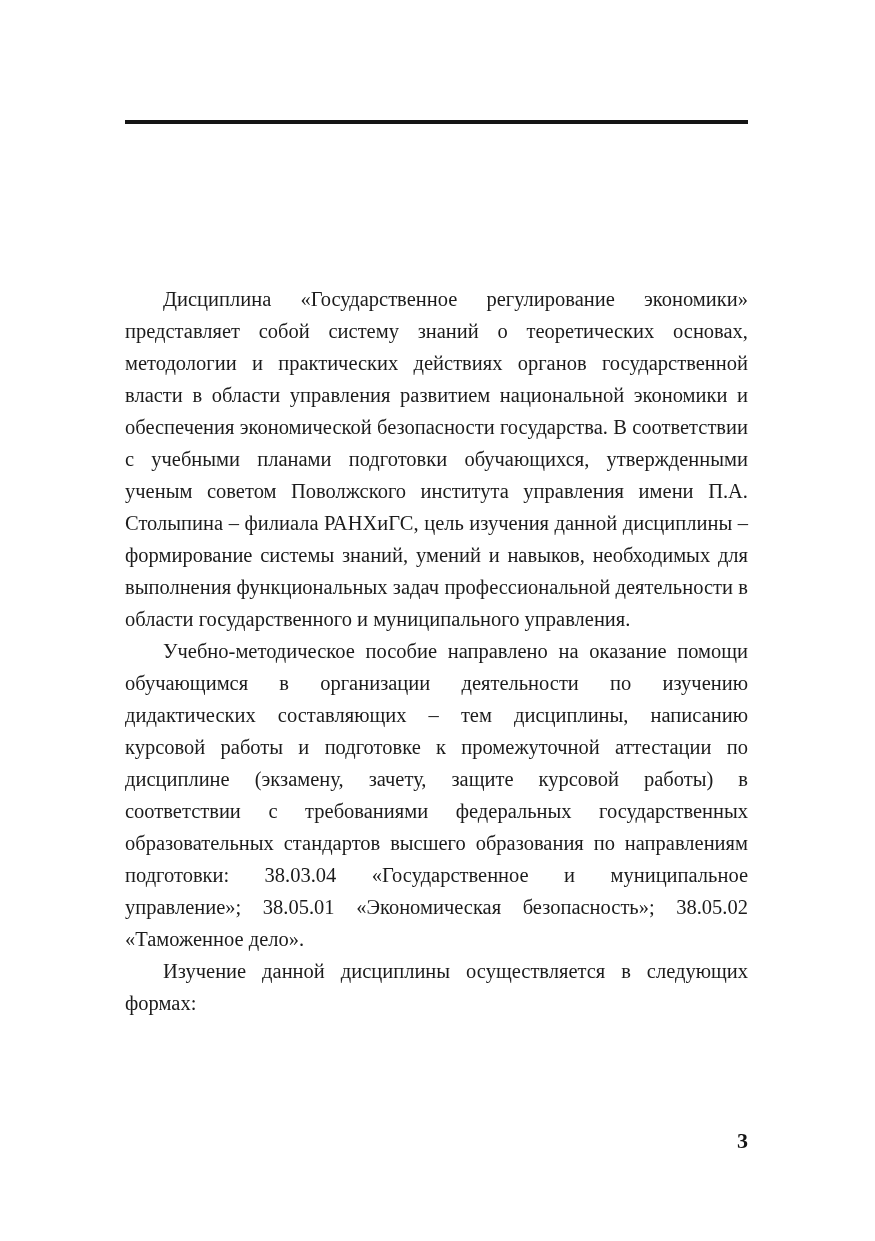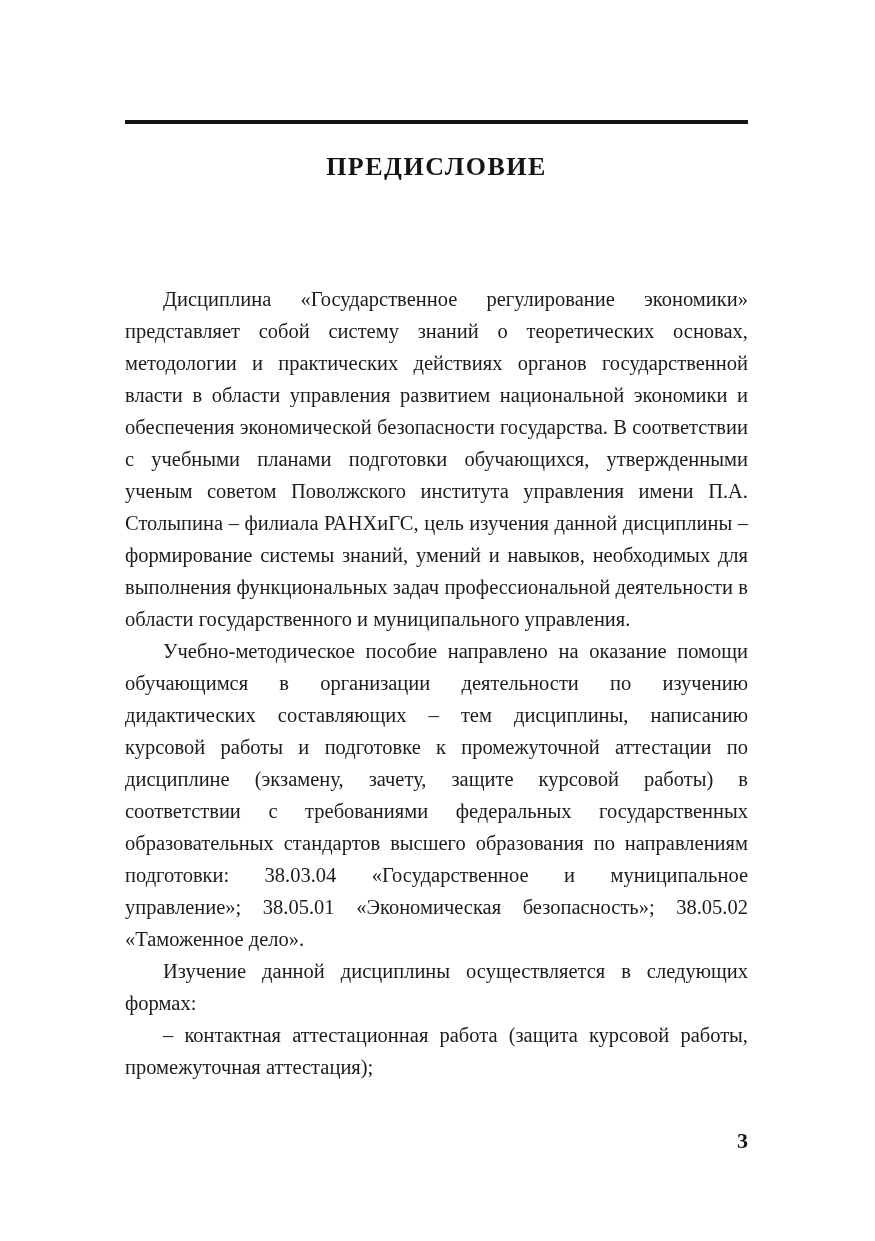--- a/index.html
+++ b/index.html
@@ -61,24 +61,22 @@
     color: #151515;
   }
 </style>
 </head>
 <body>
 
 <div class="page">
 
   <hr class="top-rule">
 
-  <h1 class="title">ПРЕДИСЛОВИЕ</h1>
 
   <div class="body-text">
     <p class="para">Дисциплина «Государственное регулирование экономики» представляет собой систему знаний о теоретических основах, методологии и практических действиях органов государственной власти в области управления развитием национальной экономики и обеспечения экономической безопасности государства. В соответствии с учебными планами подготовки обучающихся, утвержденными ученым советом Поволжского института управления имени П.А. Столыпина – филиала РАНХиГС, цель изучения данной дисциплины – формирование системы знаний, умений и навыков, необходимых для выполнения функциональных задач профессиональной деятельности в области государственного и муниципального управления.</p>
     <p class="para">Учебно-методическое пособие направлено на оказание помощи обучающимся в организации деятельности по изучению дидактических составляющих – тем дисциплины, написанию курсовой работы и подготовке к промежуточной аттестации по дисциплине (экзамену, зачету, защите курсовой работы) в соответствии с требованиями федеральных государственных образовательных стандартов высшего образования по направлениям подготовки: 38.03.04 «Государственное и муниципальное управление»; 38.05.01 «Экономическая безопасность»; 38.05.02 «Таможенное дело».</p>
     <p class="para">Изучение данной дисциплины осуществляется в следующих формах:</p>
-    <p class="para">– контактная аттестационная работа (защита курсовой работы, промежуточная аттестация);</p>
   </div>
 
   <div class="page-number">3</div>
 
 </div>
 
 </body></html>

